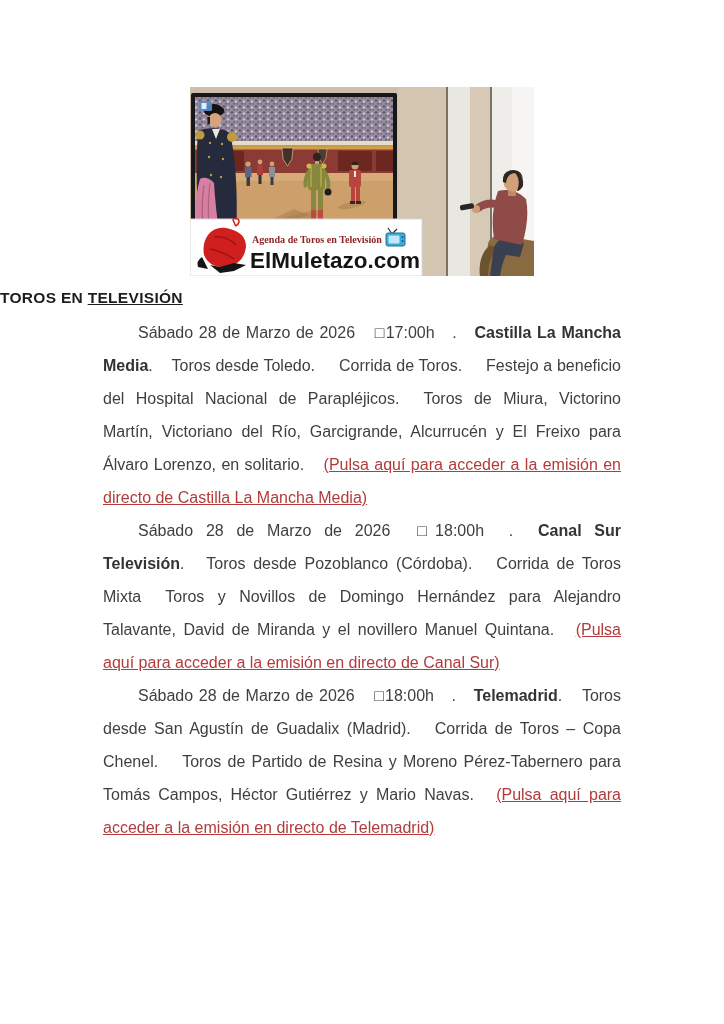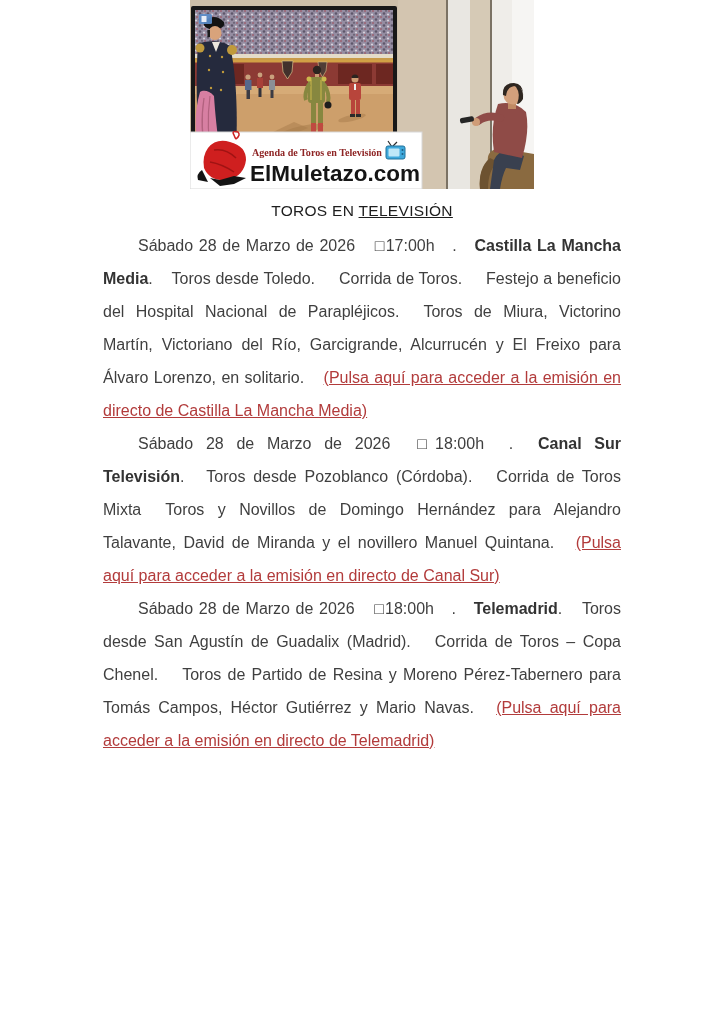--- a/index.html
+++ b/index.html
@@ -3,27 +3,27 @@
 <meta charset="utf-8">
 <style>
   html,body{margin:0;padding:0;background:#ffffff;}
   body{
     width:724px;height:1024px;
     font-family:"Liberation Sans",sans-serif;
     color:#3f3f3f;
     overflow:hidden;
   }
   .page{position:relative;width:724px;height:1024px;background:#fff;}
-  figure.hero{margin:0;width:344px;margin-left:auto;margin-right:auto;text-decoration:underline;}
+  figure.hero{margin:0;padding-top:87px;width:344px;margin-left:auto;margin-right:auto;text-decoration:underline;}
   figure.hero svg{display:block;}
   h1.doc-title{
     margin:13px 0 9px 0;
-    text-align:center;
+    text-align:left;
     font-size:15.5px;
-    font-weight:normal;
+    font-weight:bold;
     color:#1d1d1d;
     letter-spacing:.3px;
   }
   h1.doc-title .u{text-decoration:underline;}
   .listings{width:518px;margin:0 auto;}
   p.listing{
     margin:0;
     font-size:16px;
     line-height:33px;
     text-align:justify;

